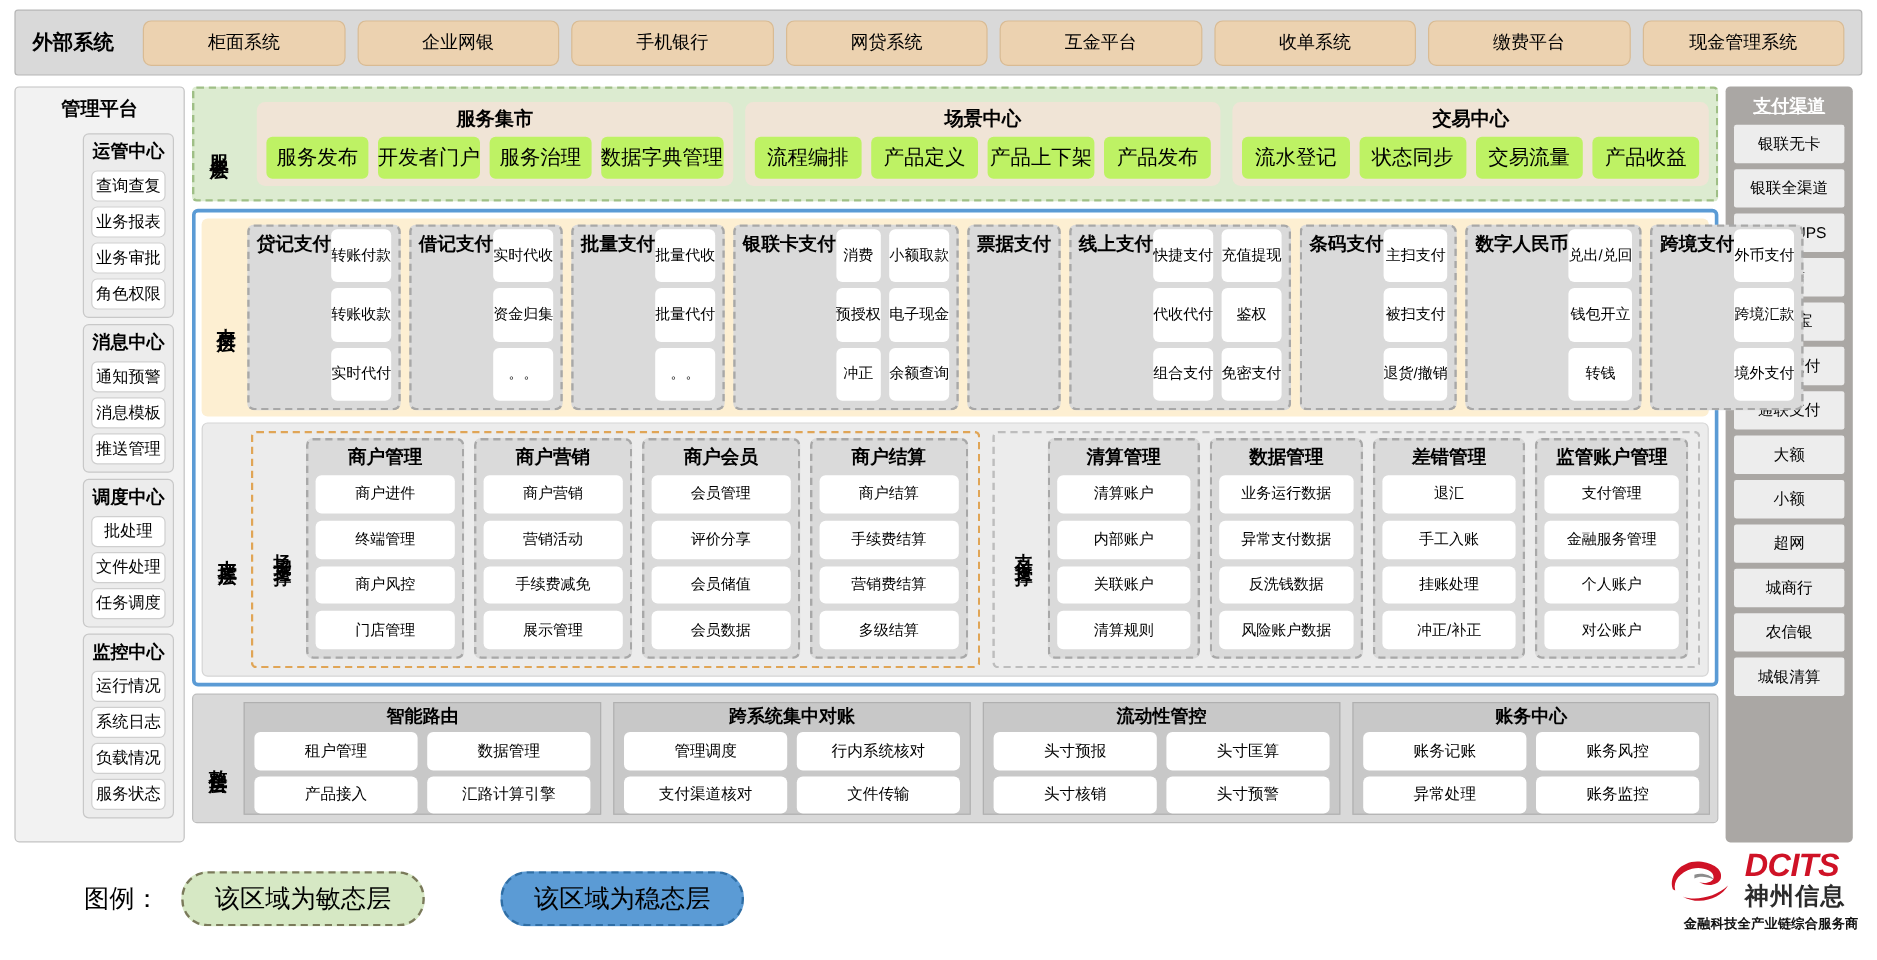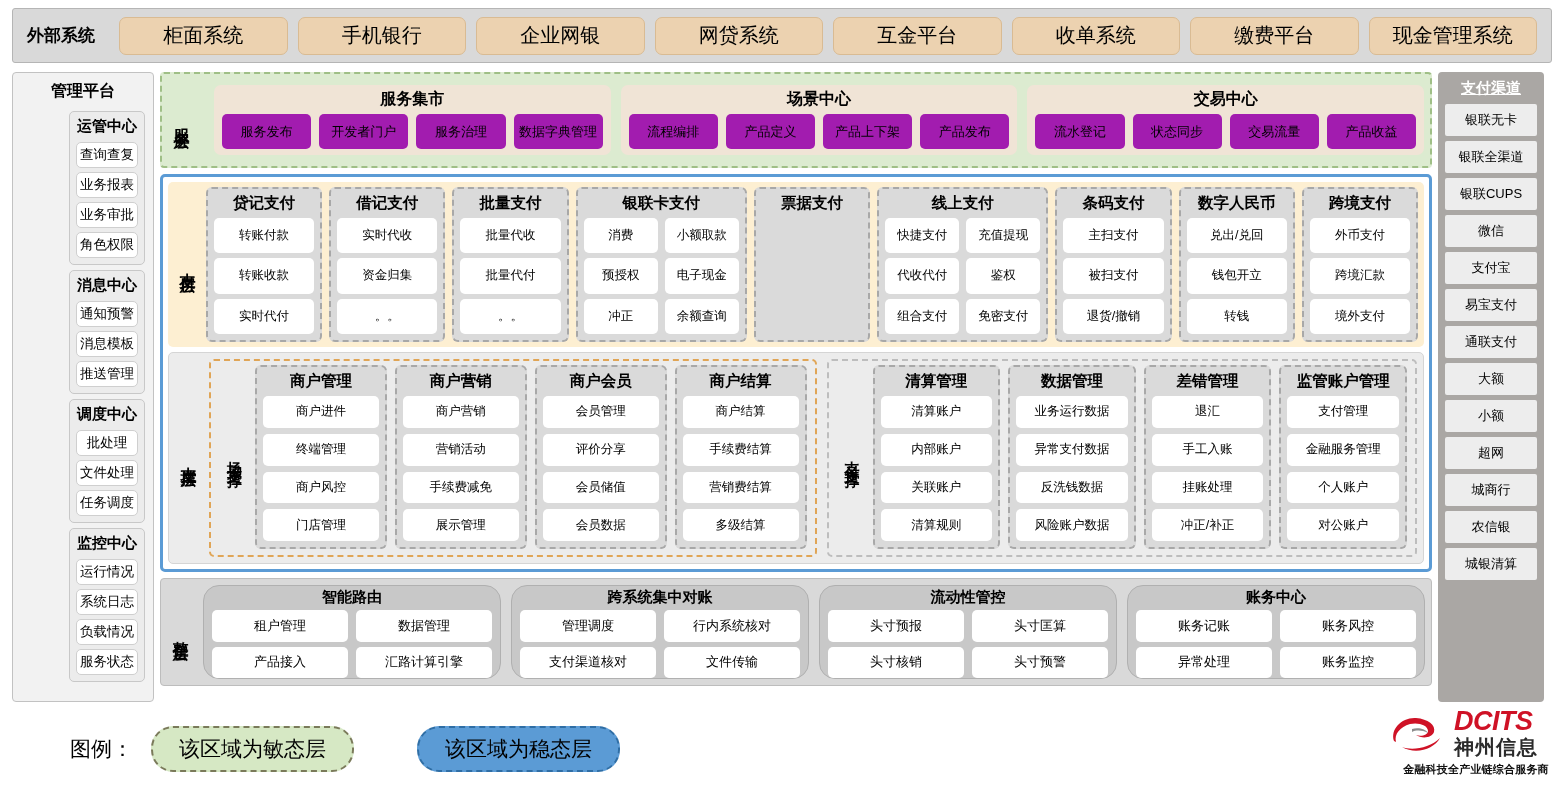--- a/index.html
+++ b/index.html
@@ -17,21 +17,21 @@
   .ext-bar{
     position:absolute; left:12px; top:8px; width:1540px; height:55px;
     background:#d9d9d9; border:1px solid #b5b5b5; border-radius:3px;
     display:flex; align-items:center; padding:0 14px; gap:10px;
   }
   .ext-title{ font-weight:bold; font-size:17px; margin-right:14px; white-space:nowrap;}
   .ext-items{ display:flex; flex:1; gap:10px; }
   .ext-chip{
     flex:1; height:38px; background:#ecd2b0; border:1px solid #d9bb93;
     border-radius:7px; display:flex; align-items:center; justify-content:center;
-    font-size:20px; white-space:nowrap;
+    font-size:15px; white-space:nowrap;
   }
 
   
   .mgmt{
     position:absolute; left:12px; top:72px; width:142px; height:630px;
     background:#f2f2f2; border:1px solid #c2c2c2; border-radius:4px;
     padding:6px 8px; display:flex; flex-direction:column; gap:5px;
   }
   .mgmt-title{ text-align:center; font-weight:bold; font-size:16px; padding:2px 0 4px;}
   .mgmt-outer{
@@ -72,37 +72,37 @@
     font-weight:bold; font-size:16px; writing-mode:vertical-rl; text-orientation:upright;
     letter-spacing:3px; flex:none;
   }
   .svc-card{
     flex:1; background:#f0e4d6; border-radius:7px; padding:2px 8px 6px;
     display:flex; flex-direction:column;
   }
   .svc-card-title{ text-align:center; font-weight:bold; font-size:16px; padding:2px 0 4px;}
   .svc-row{ display:flex; gap:8px; flex:1; }
   .svc-chip{
-    flex:1; background:#a21caf; border-radius:5px; display:flex;
-    align-items:center; justify-content:center; font-size:13px; white-space:nowrap;font-family:Liberation Mono, monospace;
+    flex:1; background:#bef264; border-radius:5px; display:flex;
+    align-items:center; justify-content:center; font-size:17px; white-space:nowrap;font-family:Liberation Mono, monospace;
   }
 
   
   .stable{
     border:3px solid #5b9bd5; border-radius:5px; background:#ffffff;
     padding:5px; display:flex; flex-direction:column; gap:5px;
   }
 
   
   .pay-band{
     background:#fdefd2; border-radius:5px; display:flex; padding:5px 6px; gap:6px; height:165px;
   }
   .pay-group{
     background:#dadada; border:2px dashed #a8a8a8; border-radius:6px;
-    padding:2px 6px 6px; display:flex; flex-direction:column;
+    padding:2px 6px 6px; display:flex; flex-direction:row;
   }
   .grp-title{ text-align:center; font-weight:bold; font-size:15.5px; padding:2px 0 4px; white-space:nowrap;}
   .grp-body{ flex:1; display:flex; flex-direction:column; gap:5px; }
   .grp-line{ display:flex; gap:7px; flex:1; }
   .chip{
     flex:1; background:#fff; border-radius:5px; display:flex;
     align-items:center; justify-content:center; font-size:12.5px; white-space:nowrap;
   }
 
   
@@ -126,21 +126,21 @@
     padding:2px 6px 6px; display:flex; flex-direction:column;
   }
   .sup-group .grp-body{ gap:6px; }
 
   
   .int-band{
     background:#d9d9d9; border:1px solid #bdbdbd; border-radius:4px;
     display:flex; padding:6px; gap:10px; height:108px;
   }
   .int-card{
-    flex:1; background:#c8c8c8; border:1px solid #b0b0b0; border-radius:16px;
+    flex:1; background:#c8c8c8; border:1px solid #b0b0b0; border-radius:0;
     padding:1px 8px 0; display:flex; flex-direction:column;
   }
   .int-card-title{ text-align:center; font-weight:bold; font-size:15px; padding:1px 0 3px;}
   .int-grid{ flex:1; display:flex; flex-direction:column; gap:5px; }
   .int-row{ display:flex; gap:8px; flex:1; }
   .int-chip{
     flex:1; background:#fff; border-radius:5px; display:flex;
     align-items:center; justify-content:center; font-size:13px; white-space:nowrap;
   }
 
@@ -164,22 +164,22 @@
 </style>
 </head>
 <body>
 
 <div class="page">
 
   <div class="ext-bar">
     <div class="ext-title">外部系统</div>
     <div class="ext-items" id="ext-items">
         <div class="ext-chip">柜面系统</div>
+        <div class="ext-chip">企业网银</div>
         <div class="ext-chip">手机银行</div>
-        <div class="ext-chip">企业网银</div>
         <div class="ext-chip">网贷系统</div>
         <div class="ext-chip">互金平台</div>
         <div class="ext-chip">收单系统</div>
         <div class="ext-chip">缴费平台</div>
         <div class="ext-chip">现金管理系统</div>
       </div>
   </div>
 
   <div class="mgmt">
     <div class="mgmt-title">管理平台</div>

